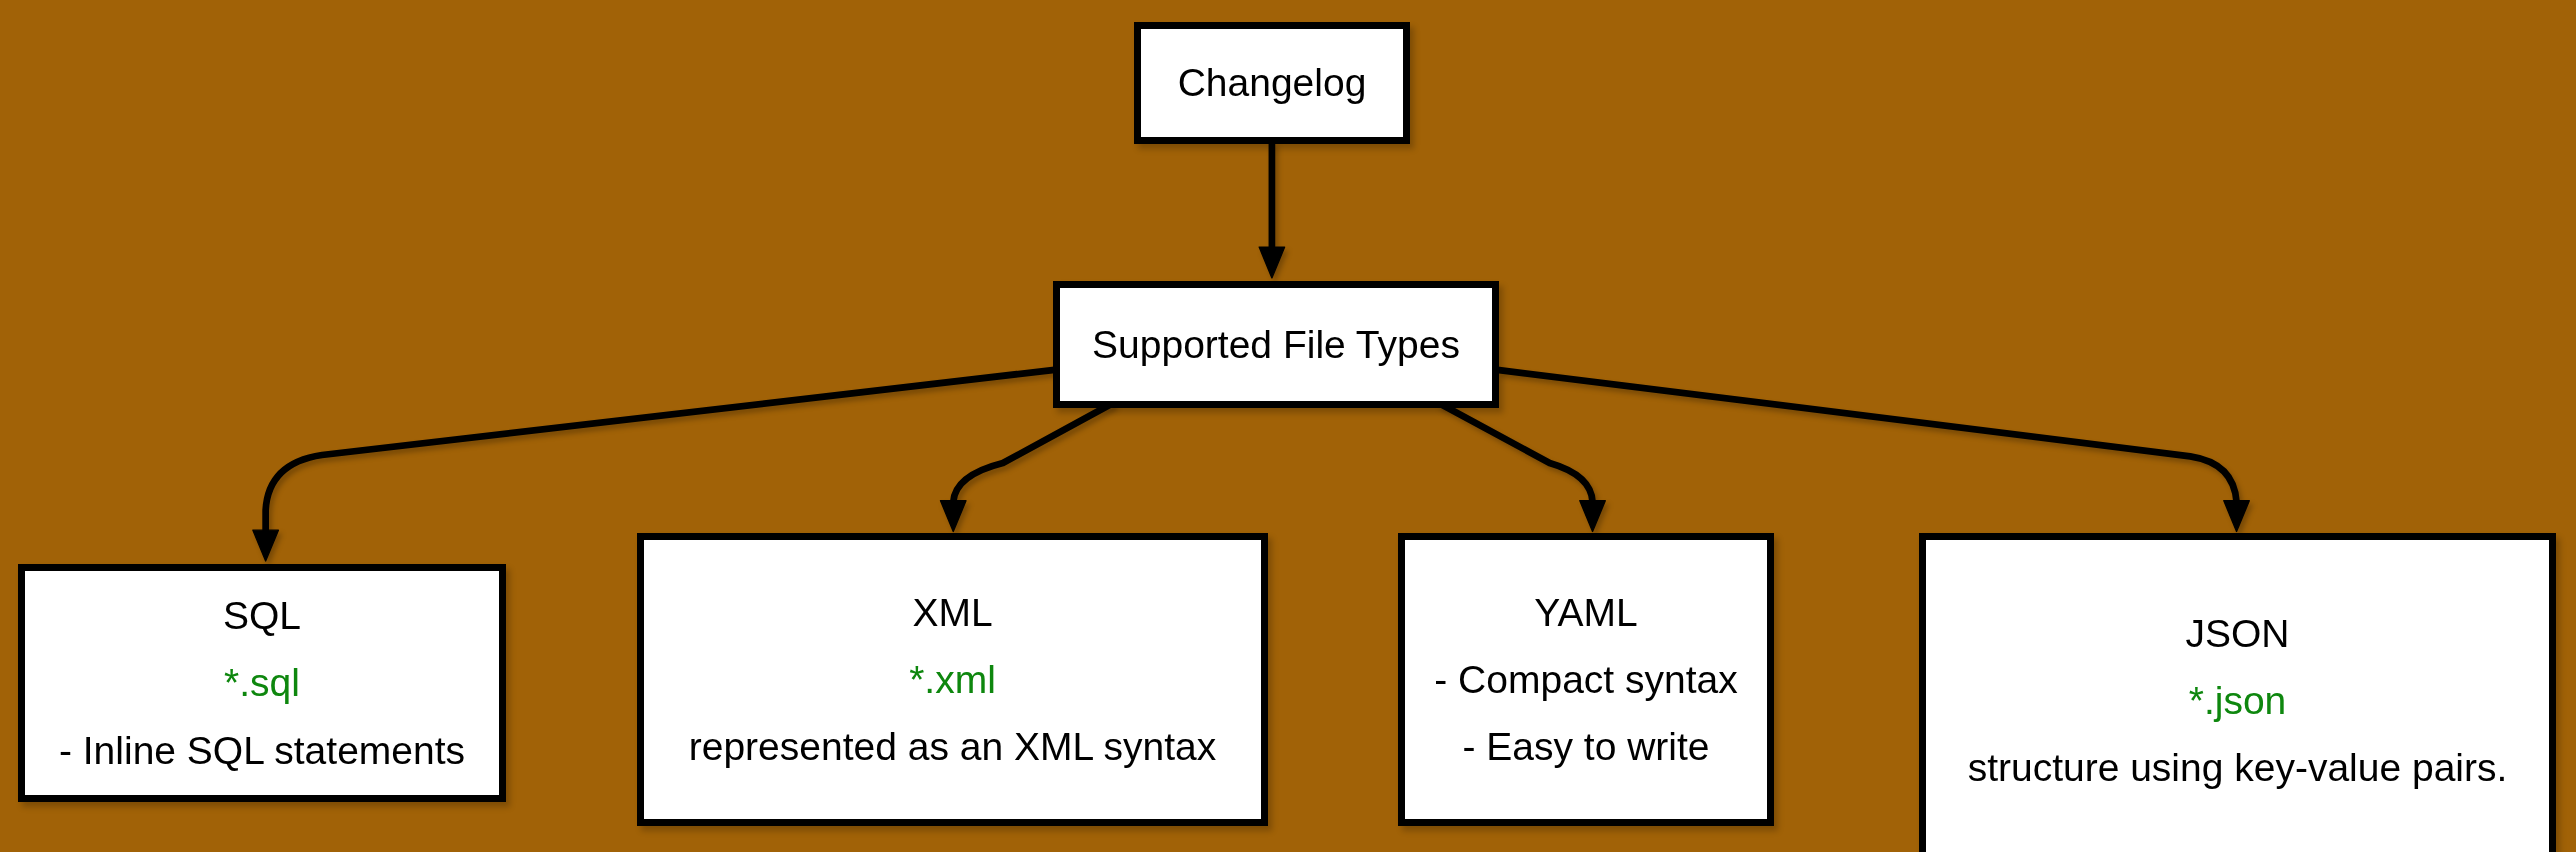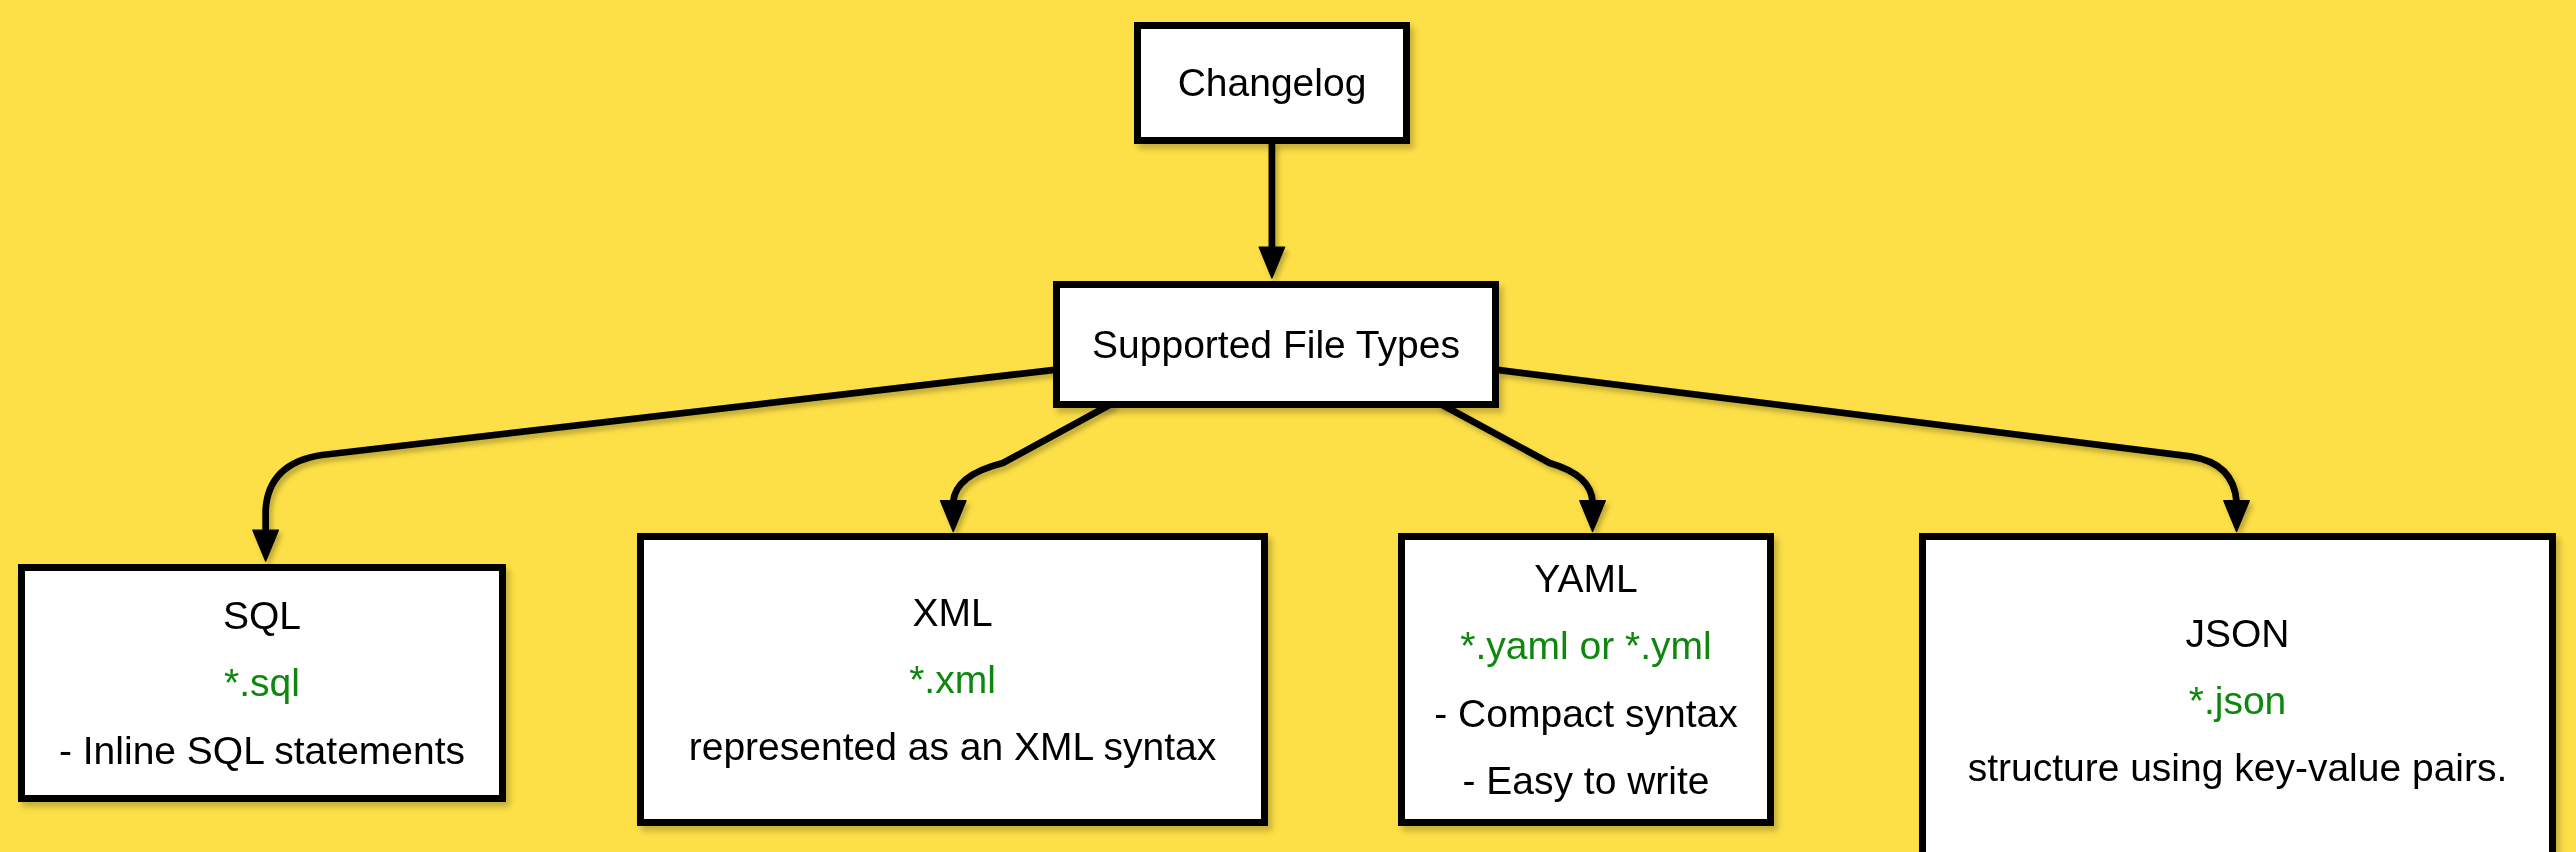--- a/index.html
+++ b/index.html
@@ -4,21 +4,21 @@
 <style>
   html, body {
     margin: 0;
     padding: 0;
     background: #ffffff;
   }
   .stage {
     position: relative;
     width: 2576px;
     height: 853px;
-    background: #fde047;
+    background: #a16207;
     overflow: hidden;
     font-family: "Liberation Sans", "DejaVu Sans", sans-serif;
     color: #000000;
   }
   .arrows {
     position: absolute;
     left: 0; top: 0;
     width: 2576px;
     height: 853px;
     filter: drop-shadow(3.4px 4px 2.7px rgba(0,0,0,0.25));
@@ -99,21 +99,20 @@
   </div>
 
   <div class="box" style="left:637px; top:533px; width:631px; height:293px;">
     <div class="line">XML</div>
     <div class="line" style="color: rgb(14, 135, 14);">*.xml</div>
     <div class="line">represented as an XML syntax</div>
   </div>
 
   <div class="box" style="left:1398px; top:533px; width:376px; height:293px;">
     <div class="line">YAML</div>
-    <div class="line" style="color: rgb(14, 135, 14);">*.yaml or *.yml</div>
     <div class="line">- Compact syntax</div>
     <div class="line">- Easy to write</div>
   </div>
 
   <div class="box" style="left:1919px; top:533px; width:637px; height:335px;">
     <div class="line">JSON</div>
     <div class="line" style="color: rgb(14, 135, 14);">*.json</div>
     <div class="line">structure using key-value pairs.</div>
   </div>
 

